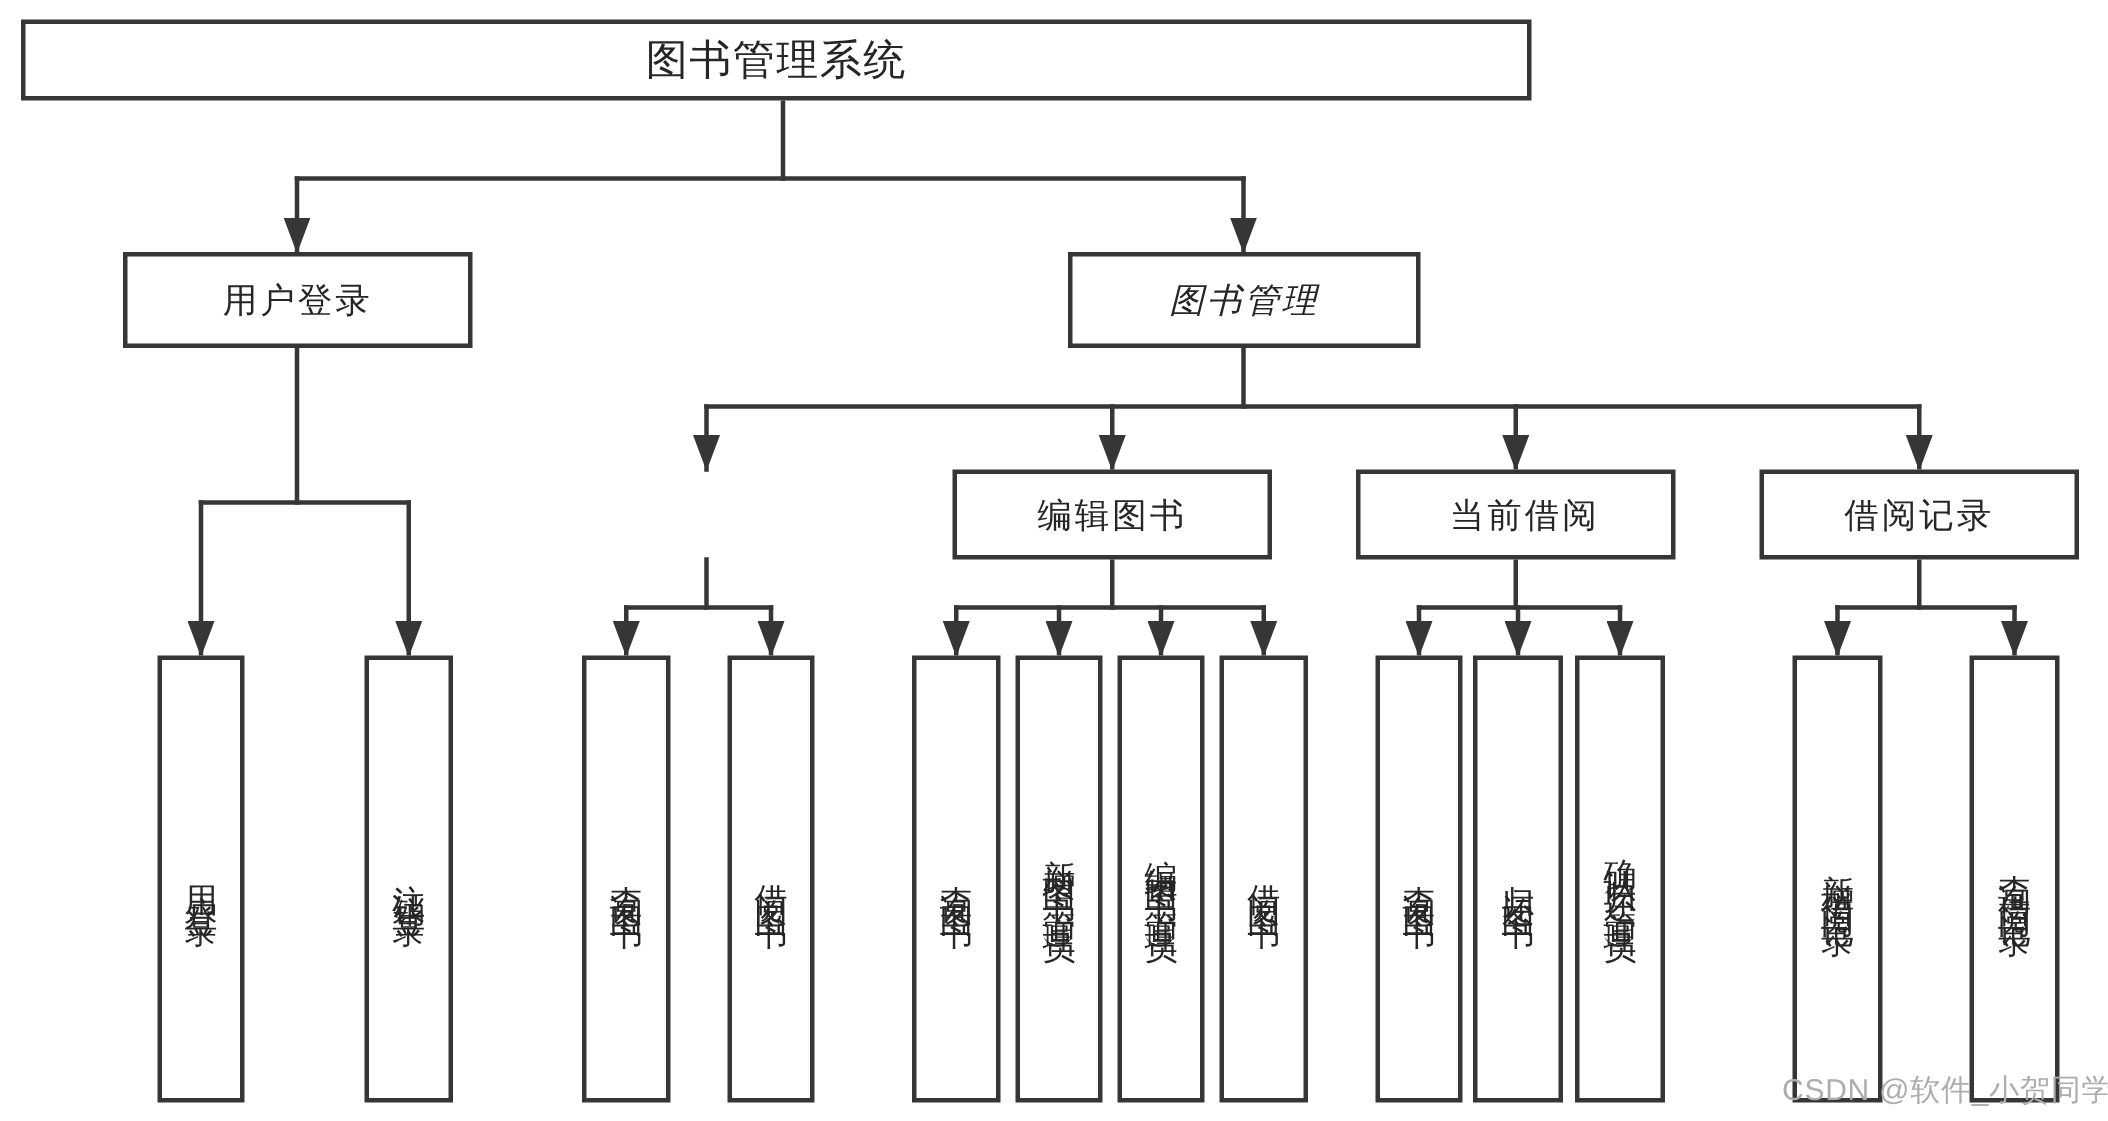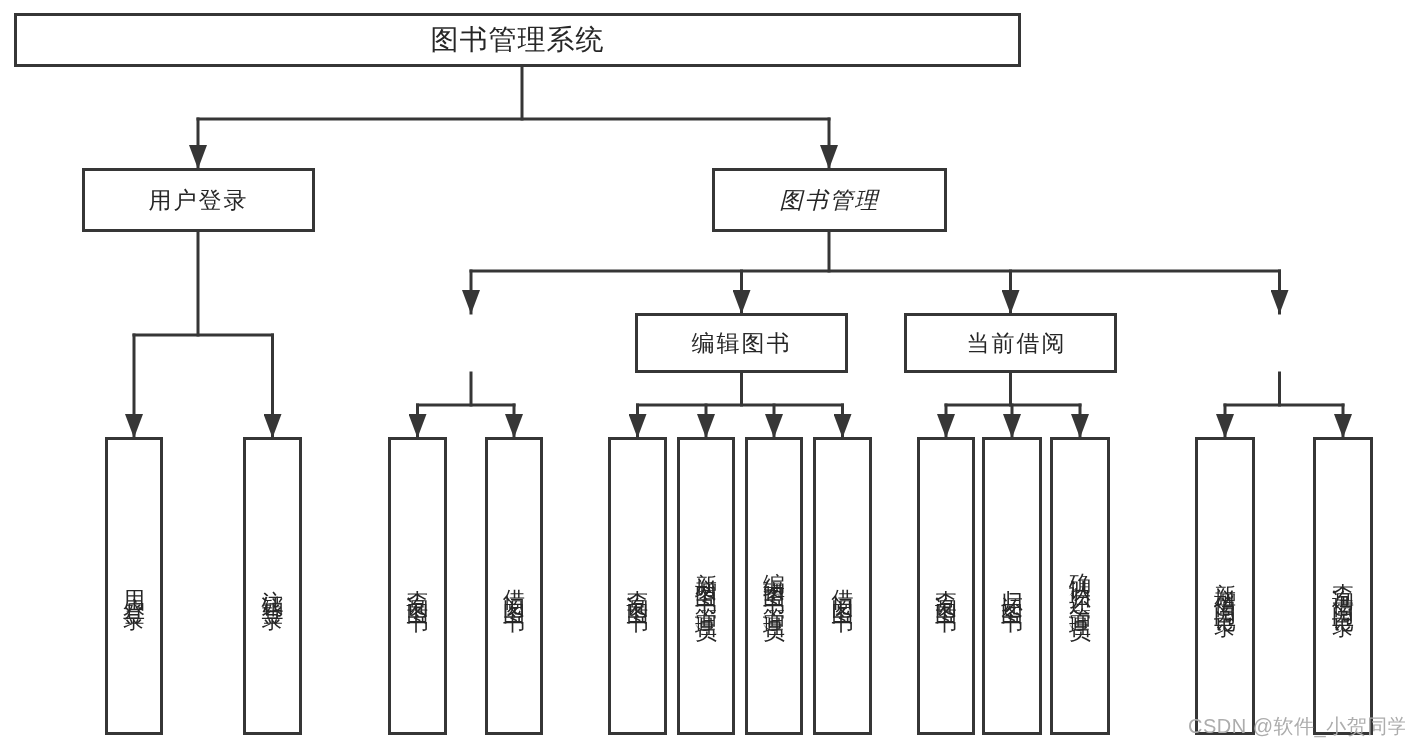--- a/index.html
+++ b/index.html
@@ -91,20 +91,23 @@
   <div class="node hbox" style="left:712px;top:168px;width:235px;height:64px;font-style:italic;">
     <span>图书管理</span>
   </div>
 
   <div class="node hbox" style="left:635px;top:313px;width:213px;height:60px;">
     <span>编辑图书</span>
   </div>
   <div class="node hbox" style="left:904px;top:313px;width:213px;height:60px;padding-left:12px;">
     <span>当前借阅</span>
   </div>
+  <div class="node hbox" style="left:1173px;top:313px;width:213px;height:60px;">
+    <span>借阅记录</span>
+  </div>
 
   <div class="node vbox" style="left:105px;top:437px;width:58px;height:298px;">
     <span>用户登录</span>
   </div>
   <div class="node vbox" style="left:243px;top:437px;width:59px;height:298px;">
     <span>注销登录</span>
   </div>
 
   <div class="node vbox" style="left:388px;top:437px;width:59px;height:298px;">
     <span>查询图书</span>

